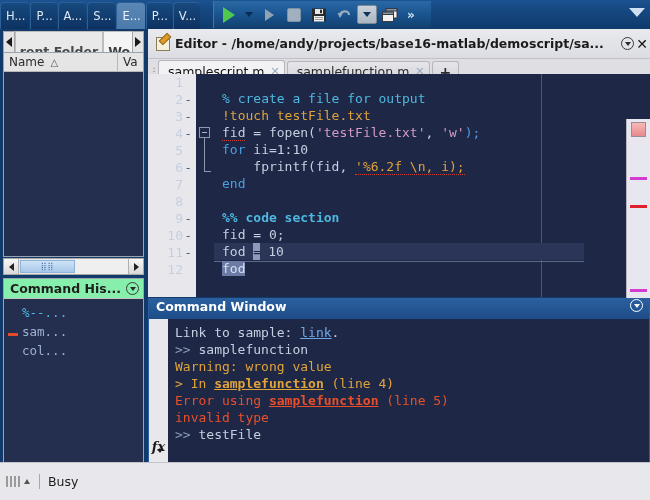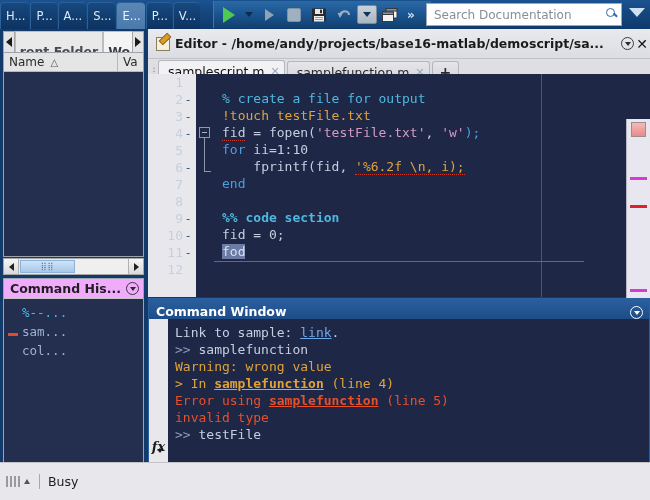--- a/index.html
+++ b/index.html
@@ -161,21 +161,21 @@
   .grip { font-size: 8px; color: #4f7bb0; letter-spacing: 1px; line-height: 5px; }
   .hs-track { flex: 1 1 auto; background: #efefef; }
   .tri-sm-l { width:0;height:0;border-top:4px solid transparent;border-bottom:4px solid transparent;border-right:5px solid #222;}
   .tri-sm-r { width:0;height:0;border-top:4px solid transparent;border-bottom:4px solid transparent;border-left:5px solid #222;}
 
   .histpanel {
     position: absolute; left: 3px; top: 249px; width: 141px; height: 185px;
     border: 1px solid #9aa3ae; background: #1e2745;
   }
   .hp-title {
-    height: 20px; background: #f0abfc;
+    height: 20px; background: #86efac;
     display:flex; align-items:center; justify-content: space-between;
     padding: 0 4px 0 6px;
     color: #1f1f1f; font-size: 12.5px; font-weight: bold;
     border-bottom: 1px solid #c3c3c3;
   }
   .circ-caret {
     width: 13px; height: 13px; border-radius: 50%;
     border: 1.5px solid #3a3a3a;
     display:flex;align-items:center;justify-content:center;
   }
@@ -271,21 +271,21 @@
   }
   .mk { position: absolute; left: 3px; width: 17px; height: 3px; }
   .mk.magenta { background: #d43ad4; }
   .mk.red { background: #e0202a; }
 
   
   .cmdwin { position: absolute; left: 148px; top: 298px; width: 502px; height: 173px; background: #1e2745; border: 1px solid #2b5fa0; }
   .cw-title {
     height: 20px;
     background: linear-gradient(to bottom, #2a5f9e 0%, #1d4d88 100%);
-    display: flex; align-items: flex-end; justify-content: space-between;
+    display: flex; align-items: flex-start; justify-content: space-between;
     padding: 0 6px 0 7px;
     color: #ffffff; font-size: 12.5px; font-weight: bold;
   }
   .circ-caret.light { border-color: #ffffff; }
   .circ-caret.light i { border-top-color: #ffffff; }
   .cw-body { position: relative; height: 151px; background: #1e2745; display:flex; }
   .fx-col {
     width: 19px; background: #e8e8ec; position: relative;
     display: flex; align-items: flex-end; justify-content: center; padding-bottom: 16px;
   }
@@ -385,24 +385,20 @@
           <rect x="5" y="1.5" width="11" height="2.5" fill="#7e95ad" stroke="#3a3a3a" stroke-width="1"></rect>
           <rect x="1.5" y="5" width="11" height="9.5" fill="#f2f2f2" stroke="#3a3a3a" stroke-width="1"></rect>
           <rect x="1.5" y="5" width="11" height="2.5" fill="#7e95ad" stroke="#3a3a3a" stroke-width="1"></rect>
         </svg>
       </div>
       <div class="tbtn small">
         <span class="chev2">»</span>
       </div>
     </div>
 
-    <div class="searchbox">
-      <span class="ph">Search Documentation</span>
-      <div class="mag"></div>
-    </div>
     <div class="rib-caret"></div>
   </div>
 
   <div class="leftcol">
 
     <div class="panel-tabrow">
       <div class="scroll-arrow-l">
           <div class="tri-l"></div>
         </div>
       <div id="left-tabs" style="display:flex;flex:1 1 auto;overflow:hidden;">
@@ -473,21 +469,21 @@
       <div class="ed-icon"></div>
       <div class="ed-title-text">Editor - /home/andy/projects/base16-matlab/demoscript/sa...</div>
       <span class="circ-caret">
           <i></i>
         </span>
       <div class="ed-close">✕</div>
     </div>
 
     <div class="ed-tabrow">
       <div class="dots-v">⋮</div>
-      <div id="editor-tabs" style="display:flex;align-items:flex-end;margin-top:48px;">
+      <div id="editor-tabs" style="display:flex;align-items:center;margin-top:48px;">
           <div class="etab active">
             <span>samplescript.m</span>
             <span class="etab-x">✕</span>
           </div>
           <div class="etab">
             <span>samplefunction.m</span>
             <span class="etab-x">✕</span>
           </div>
           <div class="etab plus">+</div>
         </div>
@@ -557,20 +553,21 @@
       <div class="codetext">
         <div class="cline"><span class="cm">% create a file for output</span></div>
         <div class="cline"><span class="shell">!touch testFile.txt</span></div>
         <div class="cline"><span class="varwarn">fid</span><span class="var"> = fopen(</span><span class="str">'testFile.txt'</span><span class="var">, </span><span class="str">'w'</span><span class="kw">);</span></div>
         <div class="cline"><span class="kw">for</span><span class="var"> ii=1:10</span></div>
         <div class="cline"><span class="var">    fprintf(fid, </span><span class="strerr">'%6.2f \n, i);</span></div>
         <div class="cline"><span class="kw">end</span></div>
         <div class="cline"></div>
         <div class="cline"><span class="cmb">%% code section</span></div>
         <div class="cline"><span class="var">fid = 0;</span></div>
+        <div class="cline curline"><span class="var">fod </span><span class="cursor-blk">=</span><span class="var"> 10</span></div>
         <div class="cline"><span class="sel">fod</span></div>
         <div class="cline"></div>
       </div>
 
       <div class="scrollcol">
         <div class="sc-status"></div>
         <div id="markers">
             <div class="mk magenta" style="top: 58px;"></div>
             <div class="mk red" style="top: 86px;"></div>
             <div class="mk magenta" style="top: 170px;"></div>

